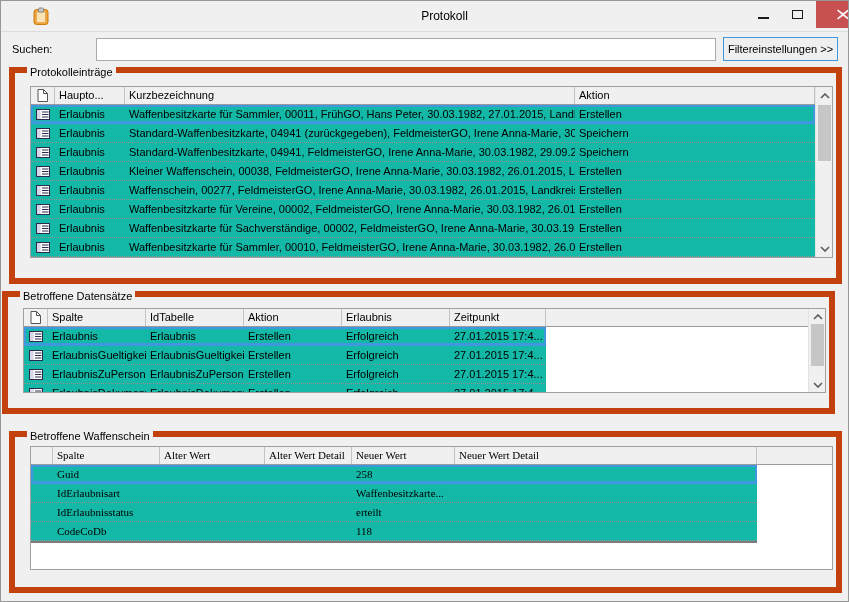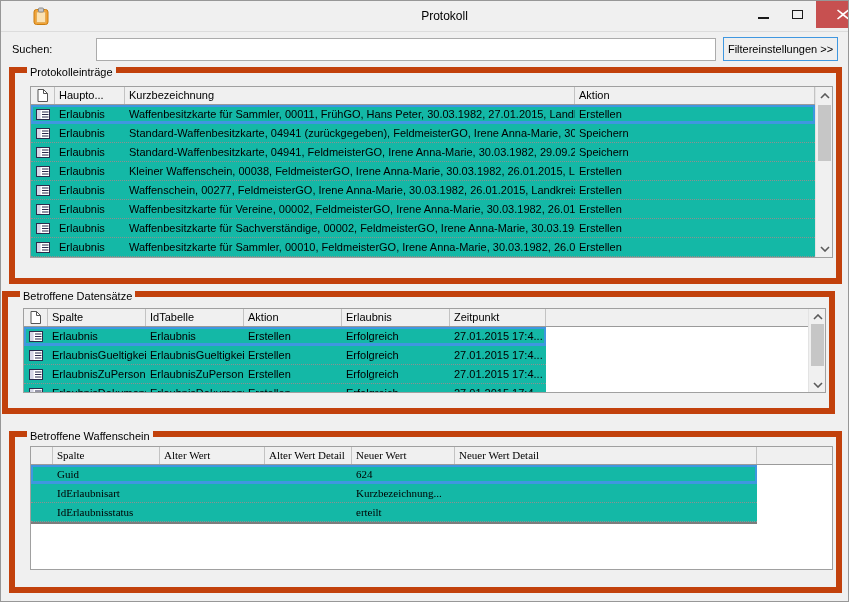--- a/index.html
+++ b/index.html
@@ -380,38 +380,46 @@
         <span class="cell c4">Neuer Wert</span>
         <span class="cell c5">Neuer Wert Detail</span>
         <span class="cell cf"></span>
       </div>
       <div class="gbody">
         <div class="row selected">
           <span class="cell c0"></span>
           <span class="cell c1">Guid</span>
           <span class="cell c2"></span>
           <span class="cell c3"></span>
-          <span class="cell c4">624</span>
+          <span class="cell c4">258</span>
           <span class="cell c5"></span>
         </div>
         <div class="row">
           <span class="cell c0"></span>
           <span class="cell c1">IdErlaubnisart</span>
           <span class="cell c2"></span>
           <span class="cell c3"></span>
-          <span class="cell c4">Kurzbezeichnung...</span>
+          <span class="cell c4">Waffenbesitzkarte...</span>
           <span class="cell c5"></span>
         </div>
         <div class="row">
           <span class="cell c0"></span>
           <span class="cell c1">IdErlaubnisstatus</span>
           <span class="cell c2"></span>
           <span class="cell c3"></span>
           <span class="cell c4">erteilt</span>
           <span class="cell c5"></span>
         </div>
+        <div class="row">
+          <span class="cell c0"></span>
+          <span class="cell c1">CodeCoDb</span>
+          <span class="cell c2"></span>
+          <span class="cell c3"></span>
+          <span class="cell c4">118</span>
+          <span class="cell c5"></span>
+        </div>
         <div id="end-line"></div>
       </div>
     </div>
 
   </div>
 
 </div>
 
 </body></html>

